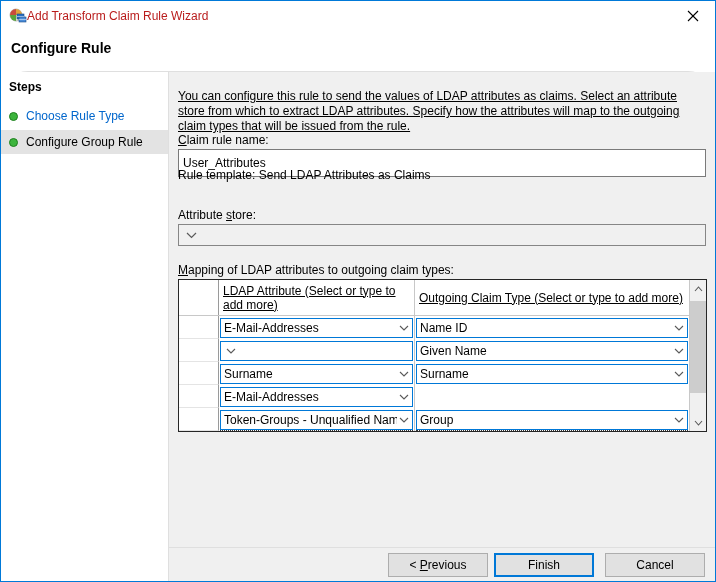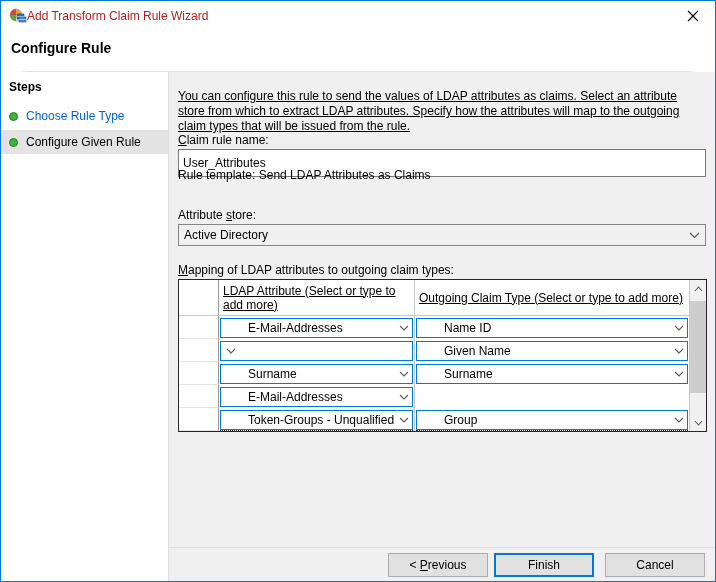--- a/index.html
+++ b/index.html
@@ -44,21 +44,21 @@
   .thead{ display:flex; height:36px; border-bottom:1px solid #c8c8c8; background:#fff;text-decoration:underline; }
   .col-sel{ width:40px; border-right:1px solid #9a9a9a; }
   .col-ldap{ width:196px; border-right:1px solid #c8c8c8; }
   .col-claim{ width:274px; }
   .thead .hcell{ padding:2px 4px; line-height:14px; display:flex; align-items:center; }
   .trow{ display:flex; height:23px; }
   .trow .col-sel{ border-bottom:1px solid #e4e4e4; }
   .cellbox{ display:flex; align-items:center; }
   .combo{ height:20px; margin:1px 1px 0 1px; flex:1; border:1px solid #0078d7; background:#fff;
     display:flex; align-items:center; padding:0 3px; overflow:hidden; white-space:nowrap; }
-  .combo .combo-value{ flex:1; overflow:hidden;margin-left:24px; }
+  .combo .combo-value{ flex:1; overflow:hidden; }
   .chev{ flex:0 0 auto; display:inline-flex; margin-left:2px; }
   .partial-row{ display:flex; height:6px; }
   .dotted{ height:10px; margin:2px 1px 0 1px; flex:1; border:1px dotted #333; background:#fff; }
   
   .vscroll{ position:absolute; right:0; top:0; width:17px; height:151px; background:#f0f0f0; border-left:1px solid #c8c8c8; }
   .sb-btn{ position:absolute; left:0; width:16px; height:17px; display:flex; align-items:center; justify-content:center; }
   .sb-up{ top:0; } .sb-down{ bottom:0; }
   .sb-thumb{ position:absolute; left:0; top:21px; width:16px; height:92px; background:#cdcdcd; }
   
   .footer-sep{ position:absolute; left:168px; right:0; top:475px; height:1px; background:#dfdfdf; }
@@ -103,36 +103,35 @@
   <div class="body-row">
 
     <div class="sidebar">
       <div class="steps-heading">Steps</div>
       <div class="step link">
         <span class="dot"></span>
         <span class="step-label">Choose Rule Type</span>
       </div>
       <div class="step active">
         <span class="dot"></span>
-        <span class="step-label">Configure Given Rule</span>
+        <span class="step-label">Configure Group Rule</span>
       </div>
     </div>
 
     <div class="content">
 
       <div class="desc">You can configure this rule to send the values of LDAP attributes as claims. Select an attribute store from which to extract LDAP attributes. Specify how the attributes will map to the outgoing claim types that will be issued from the rule.</div>
 
       <div class="field-label claim-label"><span class="u">C</span><span>laim rule name:</span></div>
       <input class="claim-input" type="text" value="User_Attributes" style="">
 
       <div class="rule-template">Rule template: Send LDAP Attributes as Claims</div>
 
       <div class="field-label store-label"><span>Attribute </span><span class="u">s</span><span>tore:</span></div>
       <div class="store-select">
-        <span class="select-value">Active Directory</span>
         <span class="chev">
           <svg width="11" height="7" viewBox="0 0 11 7">
               <polyline points="1,1 5.5,5.5 10,1" fill="none" stroke="#5a5a5a" stroke-width="1.2"></polyline>
             </svg>
         </span>
       </div>
 
       <div class="field-label mapping-label"><span class="u">M</span><span>apping of LDAP attributes to outgoing claim types:</span></div>
 
       <div class="table">

